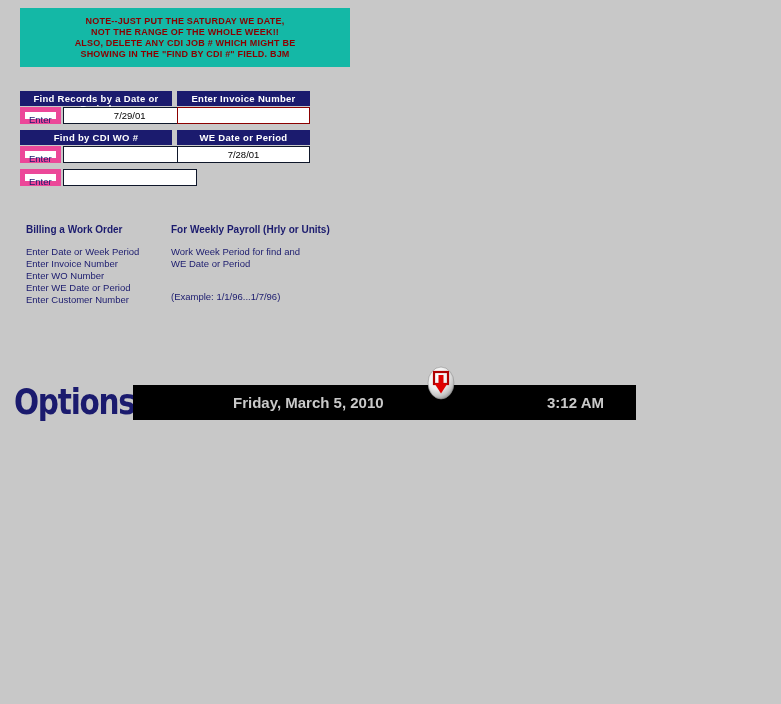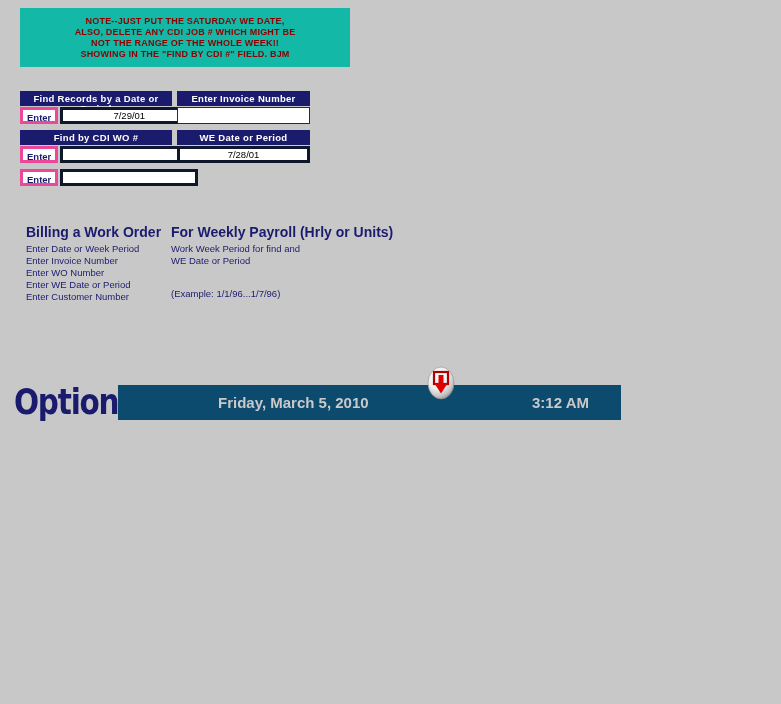--- a/index.html
+++ b/index.html
@@ -72,36 +72,36 @@
     height: 15px;
     line-height: 10px;
   }
   .field-row {
     display: flex;
     align-items: stretch;
     margin-top: 1px;
   }
   .enter-btn {
     background: #ffffff;
-    border: 3px solid #ec4899;
+    border: 5px solid #ec4899;
     color: #1b1b6e;
     font-size: 9.5px;
-    font-weight: bold;
+    font-weight: normal;
     padding: 1px 4px 2px 4px;
     box-sizing: border-box;
     height: 17px;
     line-height: 13px;
     text-align: right;
     cursor: pointer;
     flex: 0 0 auto;
     margin-right: 2px;
   }
   .field-input {
     background: #ffffff;
-    border: 3px solid #0f172a;
+    border: 1px solid #0f172a;
     box-sizing: border-box;
     height: 17px;
     line-height: 15px;
     font-size: 9.5px;
     color: #000000;
     text-align: center;
     flex: 1 1 auto;
     font-family: "Liberation Sans", sans-serif;
     padding: 0;
     outline: none;
@@ -114,23 +114,23 @@
     position: absolute;
     left: 26px;
     top: 224px;
     width: 340px;
     color: #1b1b6e;
   }
   #instructions .cols { display: flex; }
   #instructions .col-a { width: 145px; }
   #instructions .col-b { width: 195px; }
   .instr-title {
-    font-size: 14px;
-    font-weight: bold;
-    margin-bottom: 3px;
+    font-size: 10px;
+    font-weight: bold;
+    margin-bottom: 11px;
     white-space: nowrap;
   }
   .instr-line {
     font-size: 9.5px;
     line-height: 12px;
     white-space: nowrap;
   }
   .instr-example {
     font-size: 9.5px;
     margin-top: 21px;
@@ -153,25 +153,25 @@
     font-size: 36px;
     font-weight: bold;
     line-height: 36px;
     letter-spacing: -1.5px;
     transform: scaleX(0.82);
     transform-origin: left top;
     font-family: "DejaVu Sans", sans-serif;
   }
   #datetime-bar {
     position: absolute;
-    left: 104px;
+    left: 119px;
     top: 5px;
     width: 503px;
     height: 35px;
-    background: #0c4a6e;
+    background: #000000;
     display: flex;
     align-items: center;
   }
   #datetime-date {
     color: #c9c9c9;
     font-size: 15px;
     font-weight: bold;
     position: absolute;
     left: 100px;
   }
@@ -191,22 +191,22 @@
     width: 32px;
     height: 34px;
   }
 </style>
 </head>
 <body>
 
 <div id="note-banner">
   <div class="note-lines">
     <div>NOTE--JUST PUT THE SATURDAY WE DATE,</div>
+    <div>NOT THE RANGE OF THE WHOLE WEEK!!</div>
     <div>ALSO, DELETE ANY CDI JOB # WHICH MIGHT BE</div>
-    <div>NOT THE RANGE OF THE WHOLE WEEK!!</div>
     <div>SHOWING IN THE "FIND BY CDI #" FIELD.  BJM</div>
   </div>
 </div>
 
 <div id="form-area">
 
   <div class="form-col-left">
 
     <div class="field-group">
       <div class="field-header">Find Records by a Date or Period</div>

